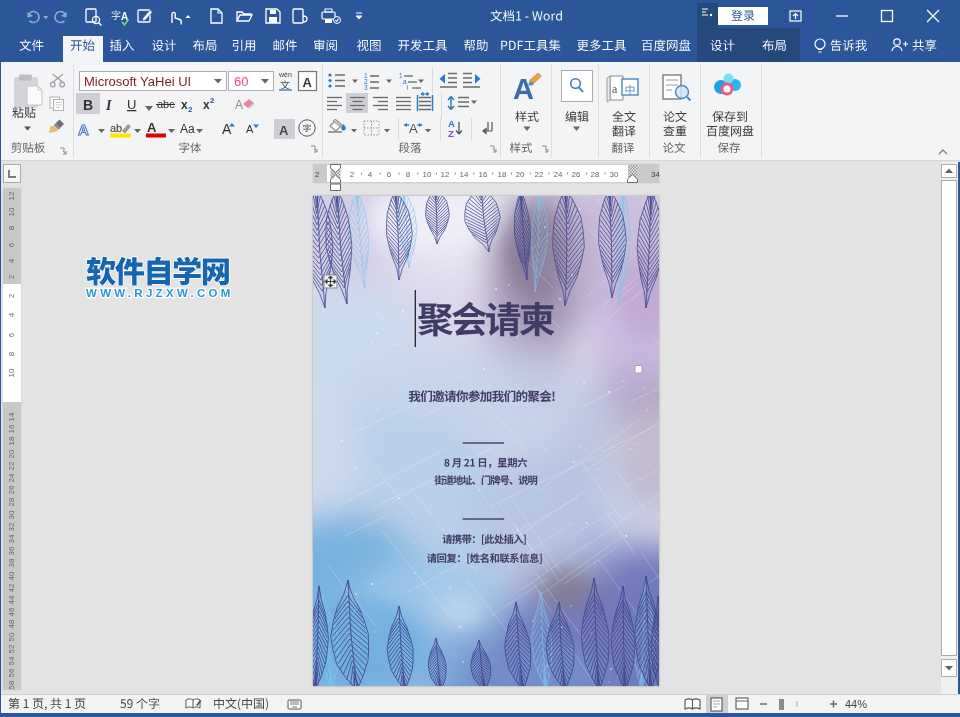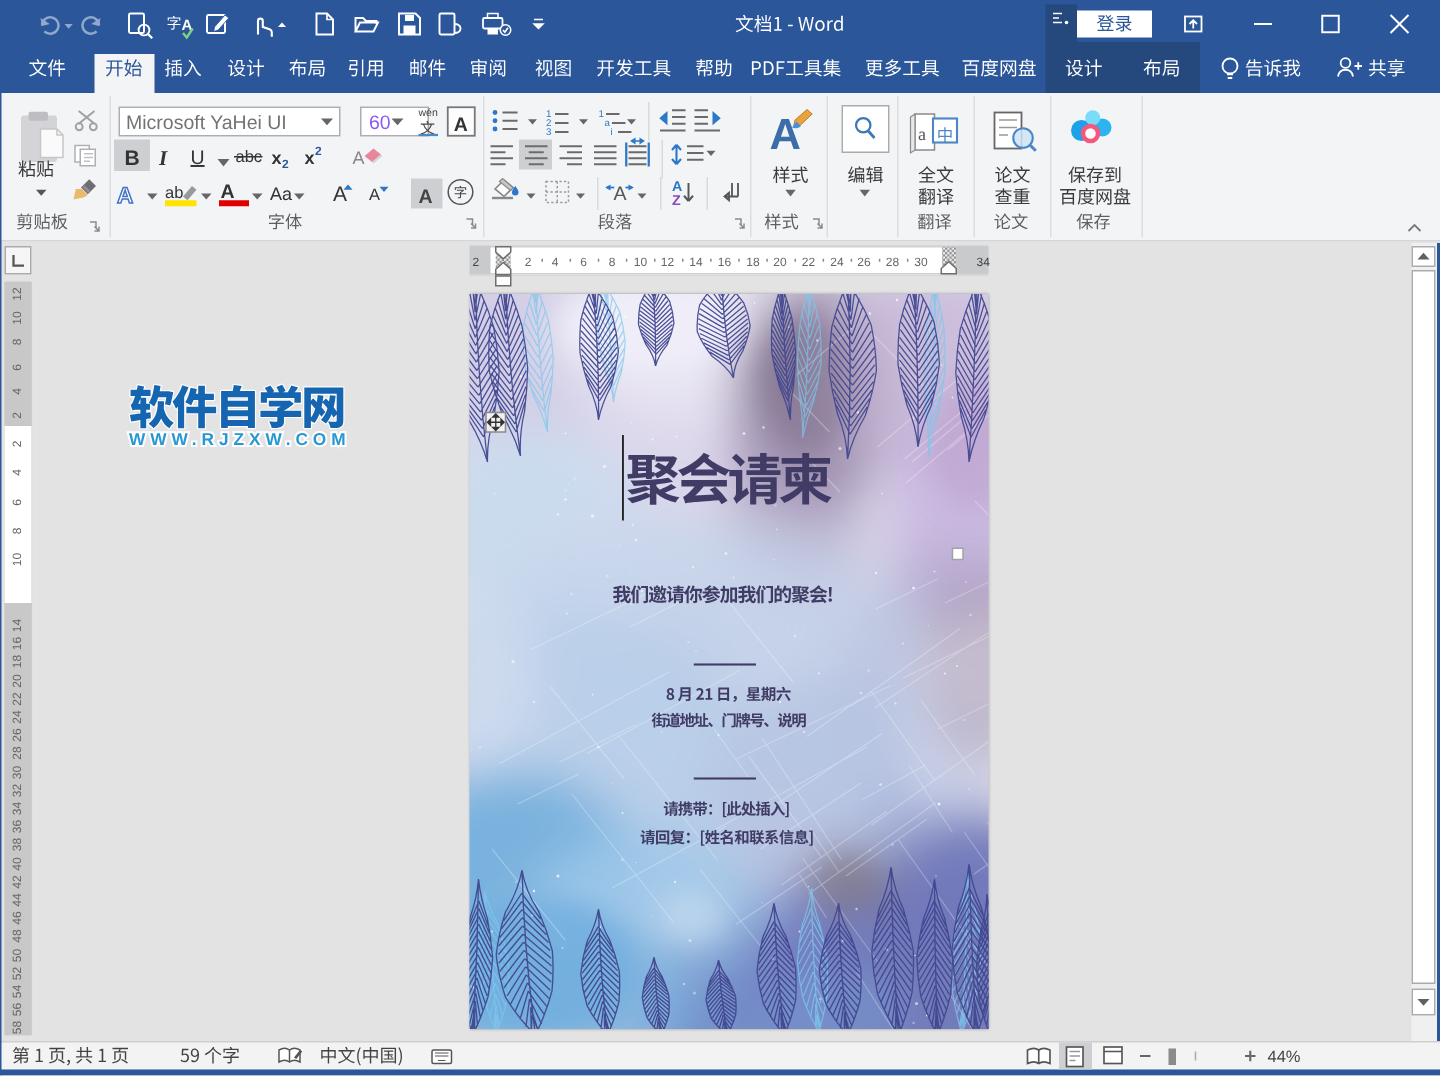--- a/index.html
+++ b/index.html
@@ -259,22 +259,22 @@
 <div class="abs" style="left:0;top:28px;width:1px;height:689px;background:#2b579a"></div>
 <div class="abs" style="left:958px;top:162px;width:2px;height:532px;background:#2b579a"></div>
 <div class="abs" style="left:73px;top:64px;width:1px;height:94px;background:#dcddde"></div>
 <div class="abs" style="left:322px;top:64px;width:1px;height:94px;background:#dcddde"></div>
 <div class="abs" style="left:500px;top:64px;width:1px;height:94px;background:#dcddde"></div>
 <div class="abs" style="left:551px;top:64px;width:1px;height:94px;background:#dcddde"></div>
 <div class="abs" style="left:598px;top:64px;width:1px;height:94px;background:#dcddde"></div>
 <div class="abs" style="left:649px;top:64px;width:1px;height:94px;background:#dcddde"></div>
 <div class="abs" style="left:700px;top:64px;width:1px;height:94px;background:#dcddde"></div>
 <div class="abs" style="left:761px;top:64px;width:1px;height:94px;background:#dcddde"></div>
-<div class="abs" style="left:79px;top:71px;width:148px;height:20px;background:#fff;border:1px solid #abadb3;font:13px 'Liberation Sans';color:#737373;padding:2px 0 0 4px">Microsoft YaHei UI</div>
-<div class="abs" style="left:240px;top:71px;width:46px;height:20px;background:#fff;border:1px solid #abadb3;font:13px 'Liberation Sans';color:#8b5cf6;padding:2px 0 0 5px">60</div>
+<div class="abs" style="left:79px;top:71px;width:148px;height:20px;background:#fff;border:1px solid #abadb3;font:13px 'Liberation Sans';color:#7f1d1d;padding:2px 0 0 4px">Microsoft YaHei UI</div>
+<div class="abs" style="left:228px;top:71px;width:46px;height:20px;background:#fff;border:1px solid #abadb3;font:13px 'Liberation Sans';color:#ec4899;padding:2px 0 0 5px">60</div>
 <div class="abs" style="left:76px;top:93px;width:24px;height:21px;background:#cdcfd3"></div>
 <div class="abs" style="left:274px;top:119px;width:21px;height:20px;background:#cdcfd3"></div>
 <div class="abs" style="left:432px;top:68px;width:1px;height:26px;background:#d9dadc"></div>
 <div class="abs" style="left:346px;top:93px;width:22px;height:20px;background:#cdcfd3"></div>
 <div class="abs" style="left:441px;top:93px;width:1px;height:26px;background:#d9dadc"></div>
 <div class="abs" style="left:398px;top:118px;width:1px;height:22px;background:#d9dadc"></div>
 <div class="abs" style="left:440px;top:118px;width:1px;height:22px;background:#d9dadc"></div>
 <div class="abs" style="left:471px;top:118px;width:1px;height:22px;background:#d9dadc"></div>
 <div class="abs" style="left:561px;top:70px;width:32px;height:32px;background:#fff;border:1px solid #ababab"></div>
 <div class="abs" style="left:313px;top:164px;width:346px;height:19px;background:#fff;border:1px solid #d0d0d0;border-width:1px 1px 1px 1px"></div>

